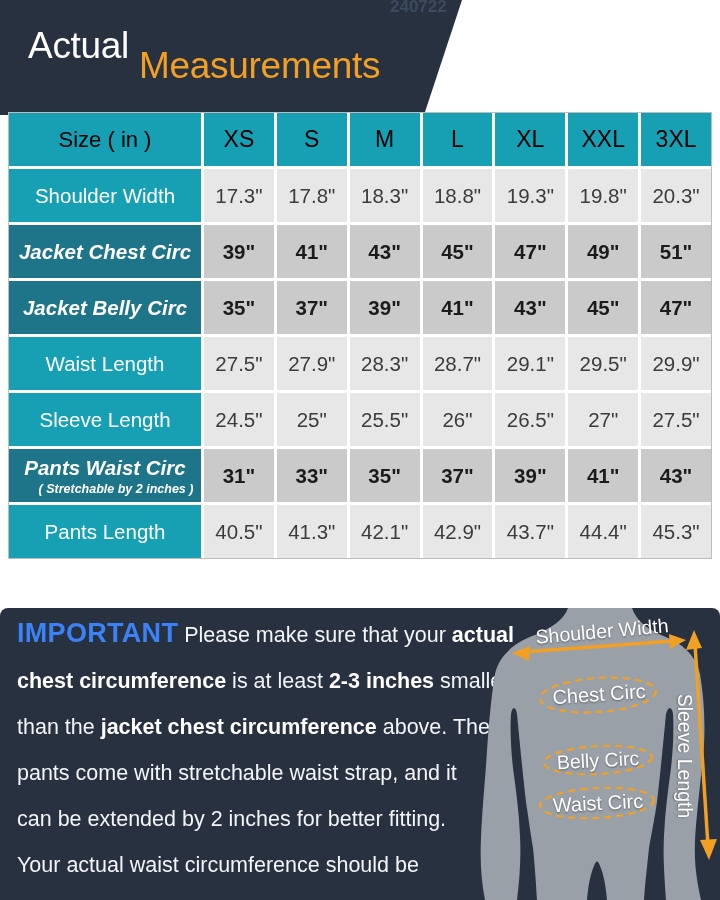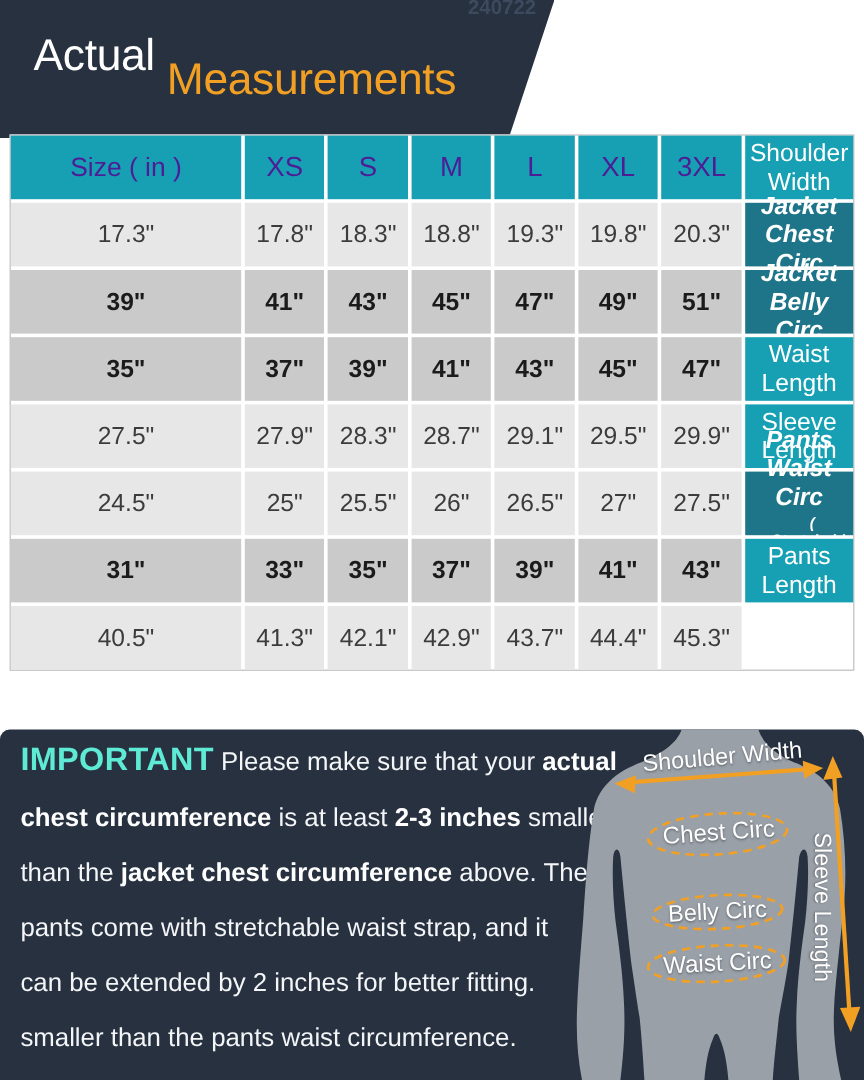--- a/index.html
+++ b/index.html
@@ -24,39 +24,39 @@
   }
 
   
   .size-table{
     position:absolute;left:8px;top:112px;width:702px;
     display:grid;grid-template-columns:192px repeat(7,1fr);
     grid-auto-rows:53px;gap:3px;background:#ffffff;
     border:1px solid #bdbdbd;
   }
   .cell{display:flex;flex-direction:column;align-items:center;justify-content:center;text-align:center;}
-  .cell.head{background:#17A0B4;color:#4c1d95;font-size:23px;}
+  .cell.head{background:#17A0B4;color:#000000;font-size:23px;}
   .cell.corner{font-size:22px;}
   .cell.rowlabel{background:#17A0B4;color:#ffffff;font-size:20.5px;}
   .cell.rowlabel.hl{background:#1E7488;font-weight:700;font-style:italic;}
   .cell.rowlabel .sub{font-size:12.5px;margin-top:2px;font-weight:700;font-style:italic;margin-left:22px;}
   .cell.val{background:#E7E7E7;color:#3c3c3c;font-size:20.5px;}
   .cell.val.hl{background:#CACACA;color:#1b1b1b;font-weight:700;}
 
   
   .bottom-panel{
     position:absolute;left:0;top:608px;width:720px;height:292px;background:#273140;
     border-radius:8px 8px 0 0;overflow:hidden;
   }
   .note{
     position:absolute;left:17px;top:2px;width:512px;color:#f3f5f7;
     font-size:21.5px;line-height:46px;
   }
   .note .nline{white-space:nowrap;}
-  .note .imp{color:#5eead4;font-weight:700;font-size:27px;letter-spacing:.3px;}
+  .note .imp{color:#3b82f6;font-weight:700;font-size:27px;letter-spacing:.3px;}
   .note .b{font-weight:700;color:#ffffff;}
 
   
   .figure{position:absolute;right:0;top:0;width:240px;height:292px;}
   .figure svg{position:absolute;left:0;top:0;}
   .diag-label{
     position:absolute;color:#ffffff;white-space:nowrap;
     text-shadow:0 1px 2px rgba(0,0,0,.4);
   }
   .lbl-shoulder{left:38px;top:12px;width:168px;text-align:center;font-size:19.5px;transform:rotate(-5deg);}
@@ -76,20 +76,21 @@
     <div class="header-title"><span class="title-primary">Actual</span><span class="title-secondary"> Measurements</span></div>
   </div>
 
   <div class="size-table" id="size-table">
       <div class="cell head corner">Size ( in )</div>
       <div class="cell head">XS</div>
       <div class="cell head">S</div>
       <div class="cell head">M</div>
       <div class="cell head">L</div>
       <div class="cell head">XL</div>
+      <div class="cell head">XXL</div>
       <div class="cell head">3XL</div>
       <div class="cell rowlabel">
         <span>Shoulder Width</span>
       </div>
       <div class="cell val">17.3"</div>
       <div class="cell val">17.8"</div>
       <div class="cell val">18.3"</div>
       <div class="cell val">18.8"</div>
       <div class="cell val">19.3"</div>
       <div class="cell val">19.8"</div>
@@ -158,20 +159,21 @@
     </div>
 
   <div class="bottom-panel">
 
     <div class="note" id="note">
         <div class="nline"><span class="imp">IMPORTANT</span><span> Please make sure that your </span><span class="b">actual</span></div>
         <div class="nline"><span class="b">chest circumference</span><span> is at least </span><span class="b">2-3 inches</span><span> smaller</span></div>
         <div class="nline"><span>than the </span><span class="b">jacket chest circumference</span><span> above. The</span></div>
         <div class="nline"><span>pants come with stretchable waist strap, and it</span></div>
         <div class="nline"><span>can be extended by 2 inches for better fitting.</span></div>
+        <div class="nline"><span>Your actual waist circumference should be</span></div>
         <div class="nline"><span>smaller than the pants waist circumference.</span></div>
       </div>
 
     <div class="figure">
       <svg width="240" height="292" viewBox="0 0 240 292">
 
         <path fill="#9AA0A8" d="
           M88,0 L152,0
           C156,12 166,20 181,27
           C203,35 216,48 220,66

